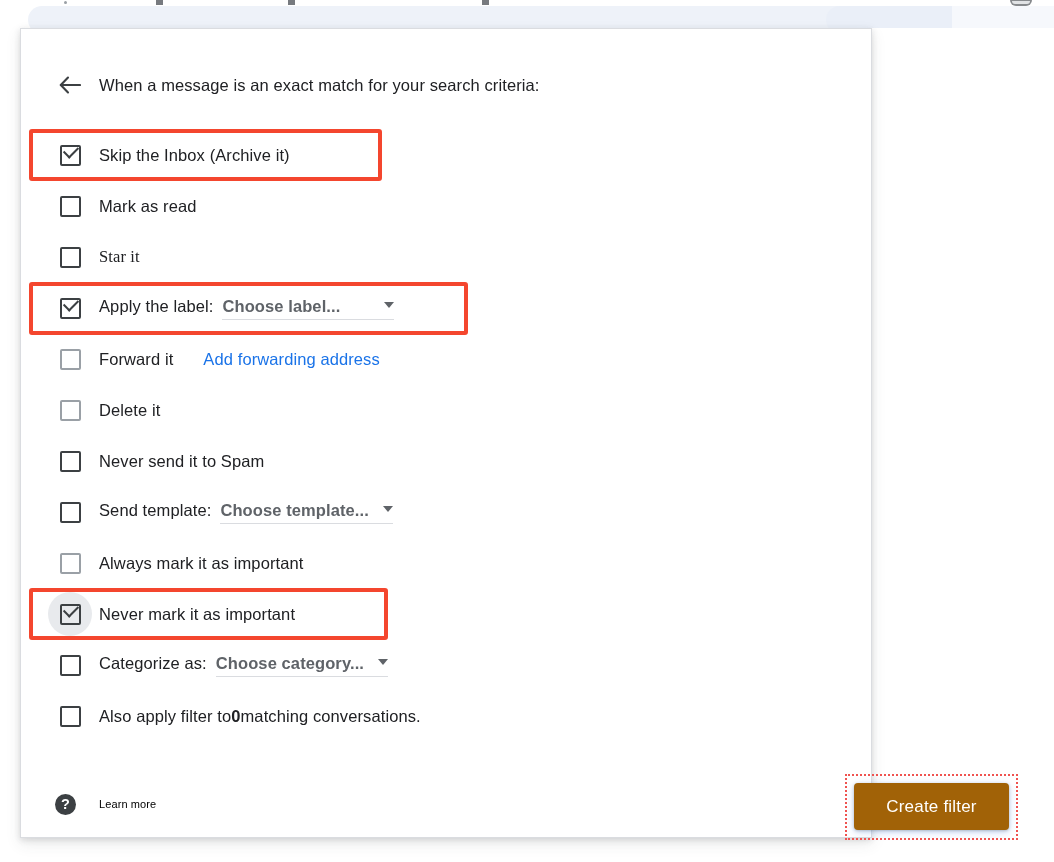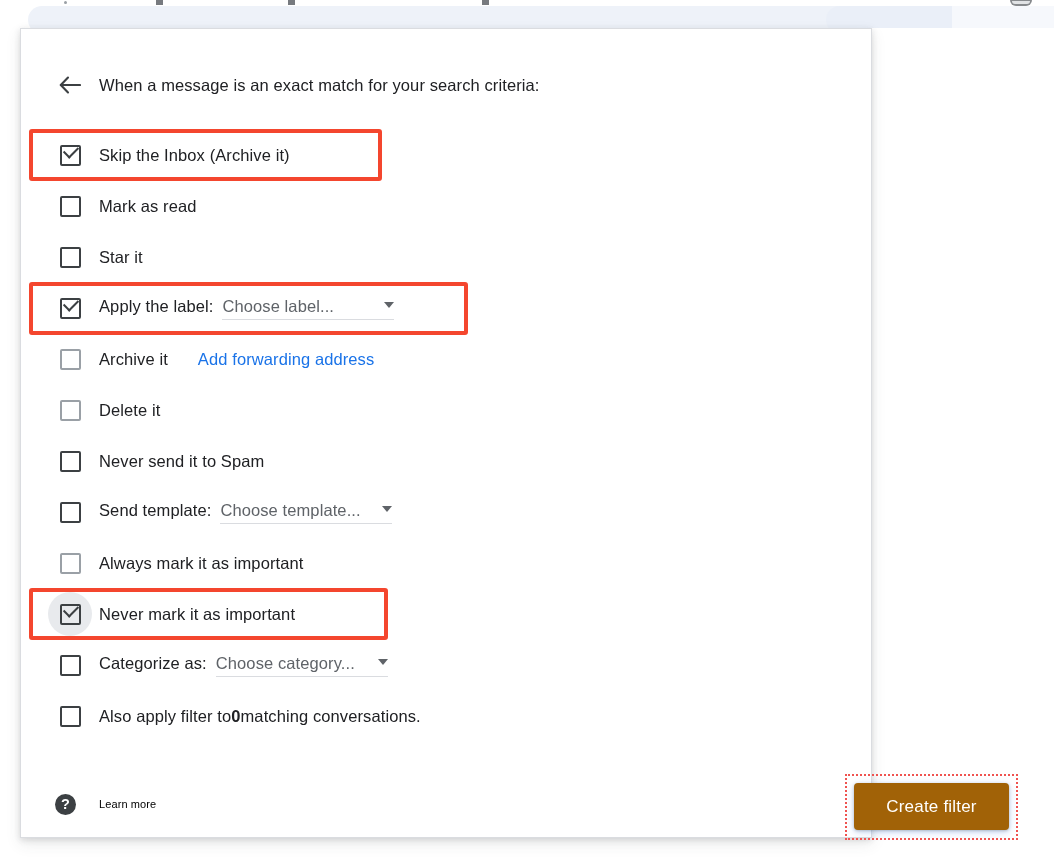--- a/index.html
+++ b/index.html
@@ -176,20 +176,21 @@
   .inline-select {
     display: inline-flex;
     align-items: center;
     margin-left: 9px;
     padding: 0 0 3px 0;
     border-bottom: 1px solid #dadce0;
     cursor: pointer;
     min-width: 172px;
     justify-content: space-between;
     gap: 14px;
+    font-weight: bold;
   }
   .inline-select .sel-text {
     font-size: 16.5px;
     color: #5f6368;
     white-space: nowrap;
   }
   .caret {
     width: 0; height: 0;
     border-left: 5.5px solid transparent;
     border-right: 5.5px solid transparent;
@@ -312,21 +313,21 @@
     <div class="row-label">Skip the Inbox (Archive it)</div>
   </div>
 
   <div class="option-row" style="top:160px;padding-left:25px;">
     <div class="cb-wrap">
       <div class="checkbox"></div>
     </div>
     <div class="row-label">Mark as read</div>
   </div>
 
-  <div class="option-row" style="top:211px;">
+  <div class="option-row" style="top:211px;font-family:Liberation Serif, serif;">
     <div class="cb-wrap">
       <div class="checkbox"></div>
     </div>
     <div class="row-label">Star it</div>
   </div>
 
   <div class="option-row" style="top:262px;">
     <div class="cb-wrap">
       <div class="checkbox">
         <div class="tick"></div>
@@ -339,21 +340,21 @@
         <span class="caret"></span>
       </span>
     </div>
   </div>
 
   <div class="option-row" style="top:313px;">
     <div class="cb-wrap">
       <div class="checkbox light"></div>
     </div>
     <div class="row-label">
-      <span>Archive it</span>
+      <span>Forward it</span>
       <a class="inline-link">Add forwarding address</a>
     </div>
   </div>
 
   <div class="option-row" style="top:364px;">
     <div class="cb-wrap">
       <div class="checkbox light"></div>
     </div>
     <div class="row-label">Delete it</div>
   </div>

